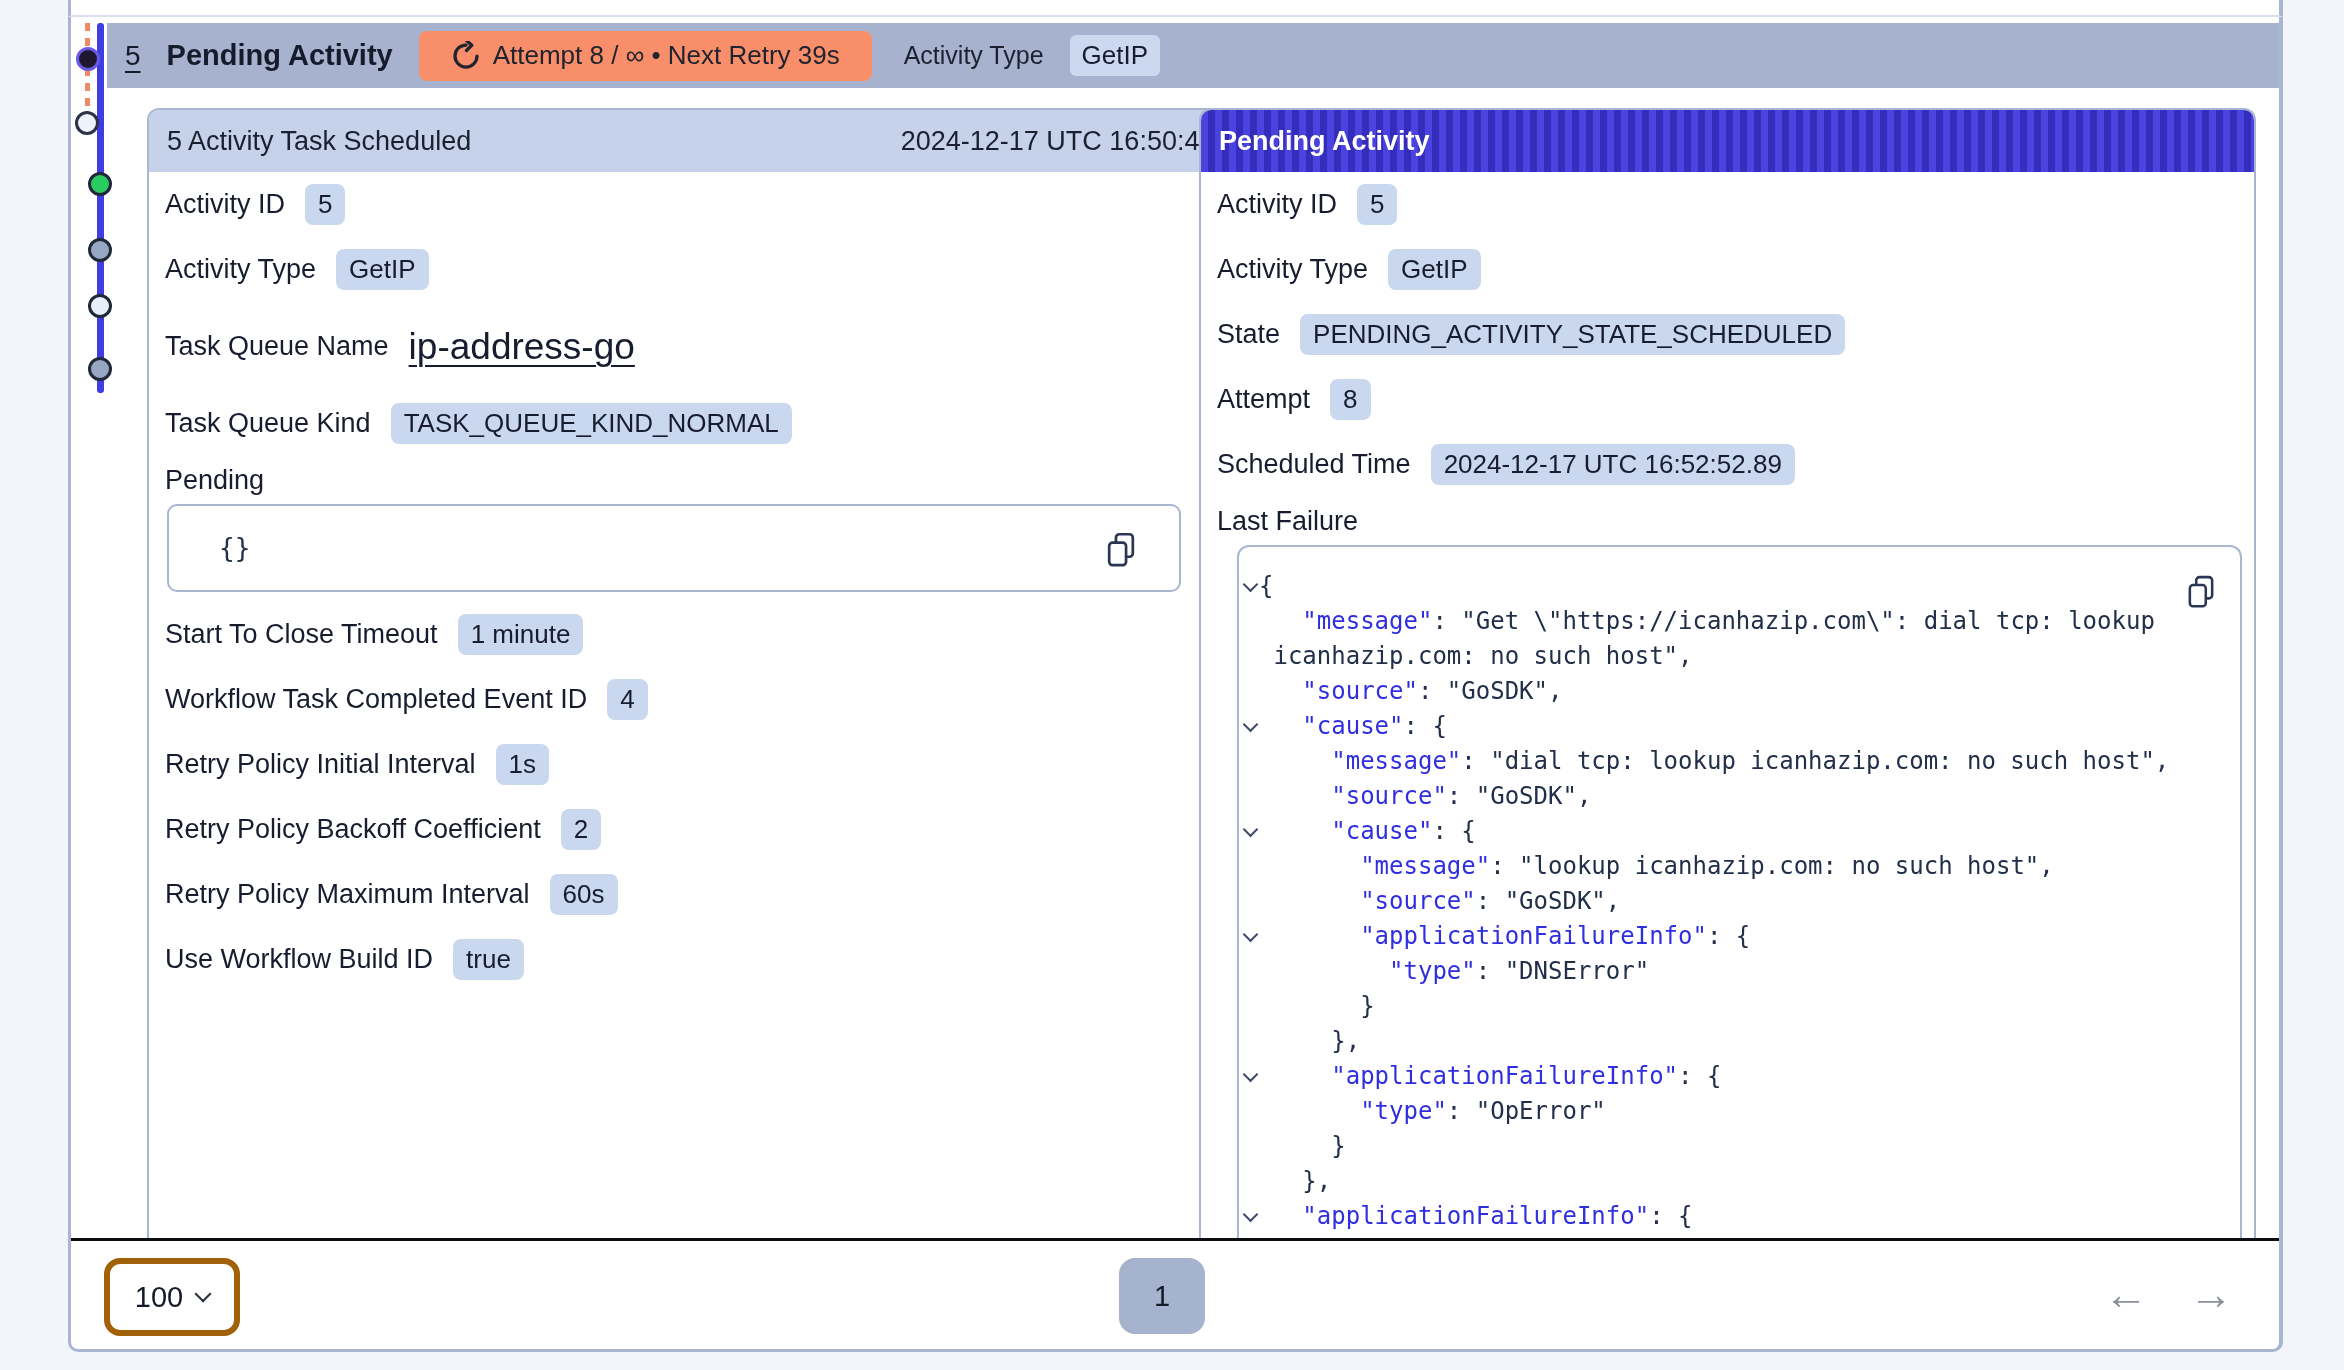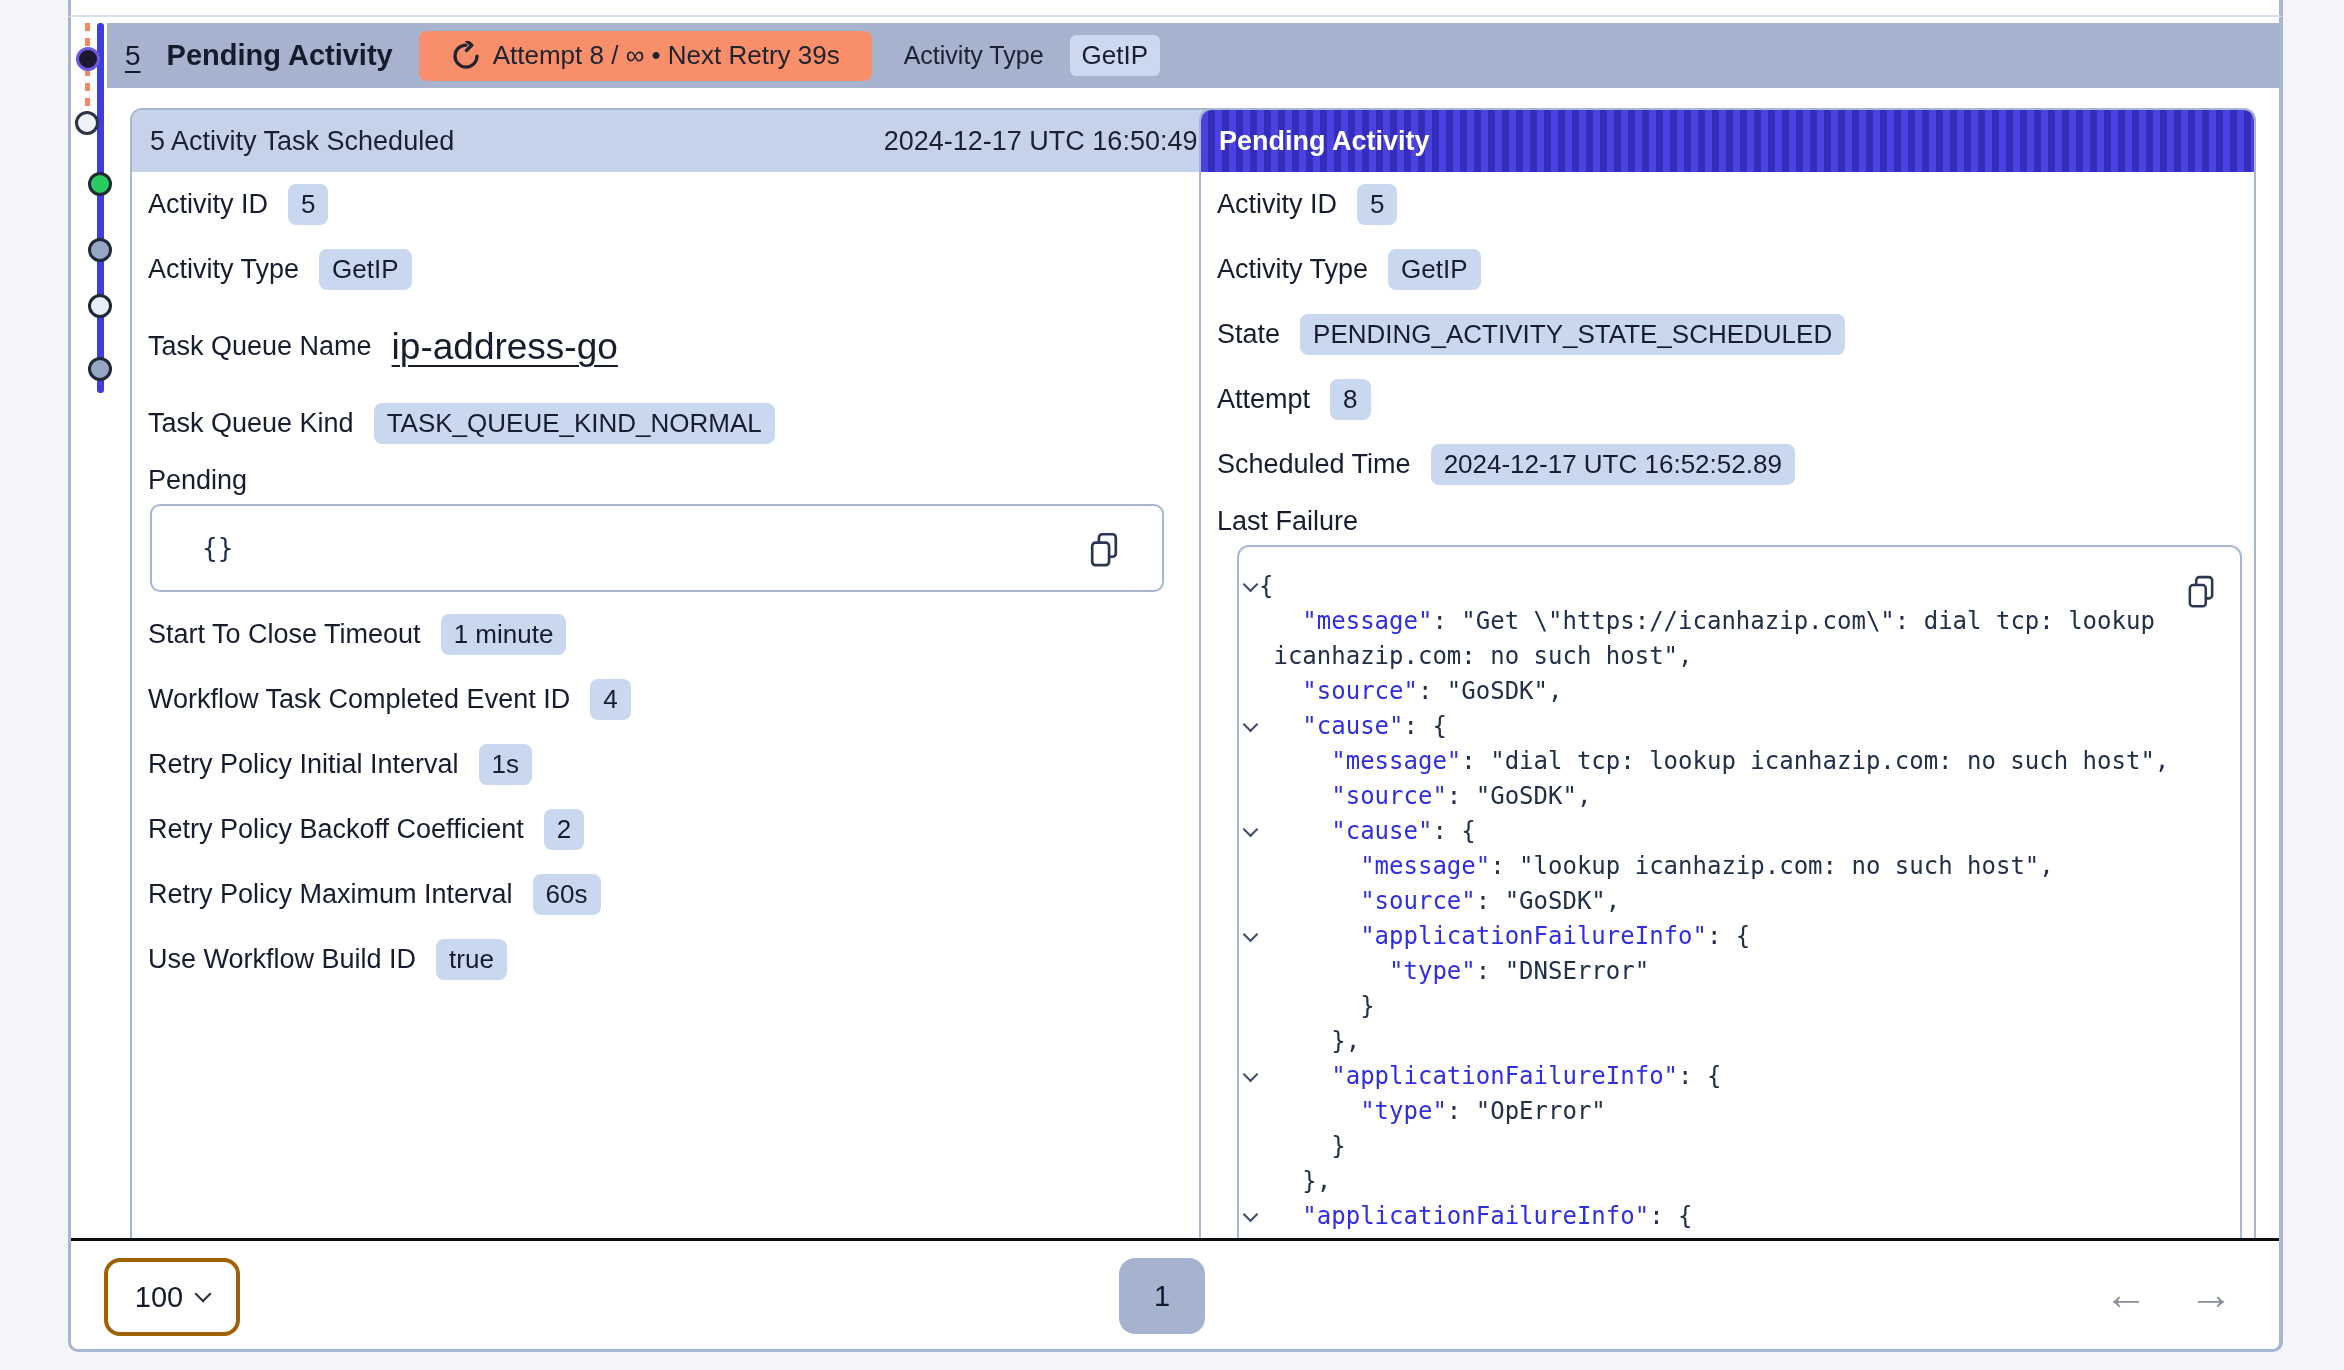--- a/index.html
+++ b/index.html
@@ -71,21 +71,21 @@
     background: #ccd8f0; border-radius: 6px; padding: 5px 12px;
     font-size: 26px; color: #171d2e;
   }
 
   
   .card {
     position: absolute; top: 91px; height: 1140px;
     background: #fff; border: 2px solid #a9b6d2; border-bottom: none;
     border-radius: 12px 12px 0 0;
   }
-  .card.left  { left: 59px;  width: 1125px; }
+  .card.left  { left: 76px;  width: 1125px; }
   .card.right { left: 1128px; width: 1057px; }
   .card-header {
     height: 62px; border-radius: 10px 10px 0 0;
     display: flex; align-items: center; justify-content: space-between;
     padding: 0 18px; font-size: 27px; color: #1a2030;
   }
   .card.left .card-header { background: #c5d2ea; }
   .card.right .card-header {
     background: repeating-linear-gradient(90deg, #4a43e0 0 7px, #342cba 7px 14px);
     color: #ffffff; font-weight: 700;
@@ -136,21 +136,21 @@
   .chev {
     position: absolute; left: 6px; top: 10px; width: 11px; height: 11px;
     border-right: 2px solid #3f4a66; border-bottom: 2px solid #3f4a66;
     transform: rotate(45deg); cursor: pointer;
   }
 
   
   .divider { position: absolute; left: 0; top: 1221px; width: 2208px; height: 3px; background: #0c0e14; }
   .pagesize-select {
     position: absolute; left: 33px; top: 1241px; width: 136px; height: 78px;
-    border: 4px solid #a16207; border-radius: 16px; background: #fff;
+    border: 6px solid #a16207; border-radius: 16px; background: #fff;
     display: flex; align-items: center; justify-content: center; gap: 14px;
     font-size: 29px; color: #141a28; cursor: pointer;
   }
   .select-chev {
     width: 12px; height: 12px; margin-top: -6px;
     border-right: 2.5px solid #2a2f3a; border-bottom: 2.5px solid #2a2f3a;
     transform: rotate(45deg);
   }
   .page-btn {
     position: absolute; left: 1048px; top: 1241px; width: 86px; height: 76px;

